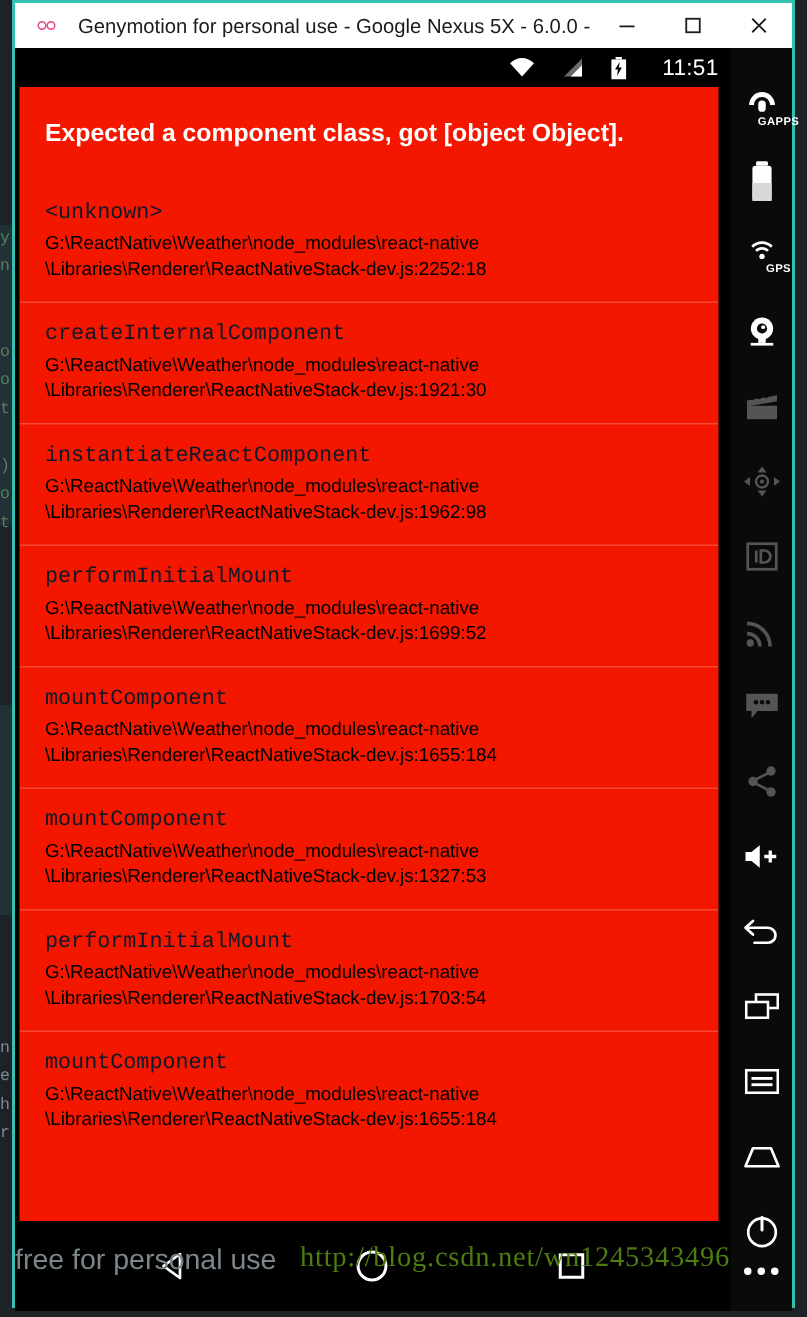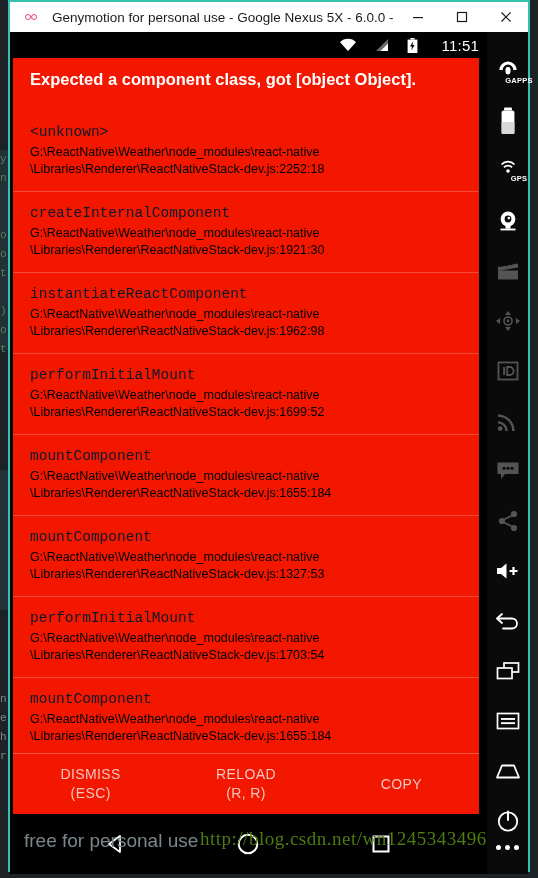--- a/index.html
+++ b/index.html
@@ -154,21 +154,21 @@
     bottom: 60px;
     background: #f31700;
     display: flex;
     flex-direction: column;
   }
   .redbox-scroll {
     flex: 1 1 auto;
     overflow: hidden;
   }
   .rb-header {
-    padding: 11px 17px 22px 17px;
+    padding: 21px 17px 22px 17px;
   }
   .rb-title {
     color: #fff;
     font-size: 16.5px;
     font-weight: bold;
     line-height: 20px;
   }
   .frame {
     padding: 12px 17px 13px 17px;
     border-top: 1px solid rgba(255,255,255,0.22);
@@ -264,21 +264,21 @@
   .gm-more span {
     width: 5px; height: 5px;
     background: #fff;
     border-radius: 50%;
     display: block;
   }
 
   
   .wm-gm {
     position: absolute;
-    left: 14px;
+    left: 0;
     bottom: 18px;
     color: #7b868b;
     font-size: 19px;
     white-space: nowrap;
     pointer-events: none;
   }
   .wm-url {
     position: absolute;
     left: 190px;
     bottom: 20px;
@@ -403,34 +403,20 @@
 \Libraries\Renderer\ReactNativeStack-dev.js:1703:54</div>
             </div>
             <div class="frame">
               <div class="frame-title">mountComponent</div>
               <div class="frame-loc">G:\ReactNative\Weather\node_modules\react-native
 \Libraries\Renderer\ReactNativeStack-dev.js:1655:184</div>
             </div>
           </div>
         </div>
 
-        <div class="rb-actions">
-          <div class="rb-action">
-            <span>DISMISS</span>
-            <span class="sub">(ESC)</span>
-          </div>
-          <div class="rb-action">
-            <span>RELOAD</span>
-            <span class="sub">(R, R)</span>
-          </div>
-          <div class="rb-action">
-            <span>COPY</span>
-            <span class="sub"></span>
-          </div>
-        </div>
       </div>
 
       <div class="nav-bar">
         <div>
           <svg width="24" height="24" viewBox="0 0 24 24">
             <path d="M16 4 L5 12 L16 20 Z" fill="none" stroke="#fff" stroke-width="1.8" stroke-linejoin="round"></path>
           </svg>
         </div>
         <div>
           <svg width="26" height="26" viewBox="0 0 26 26">

